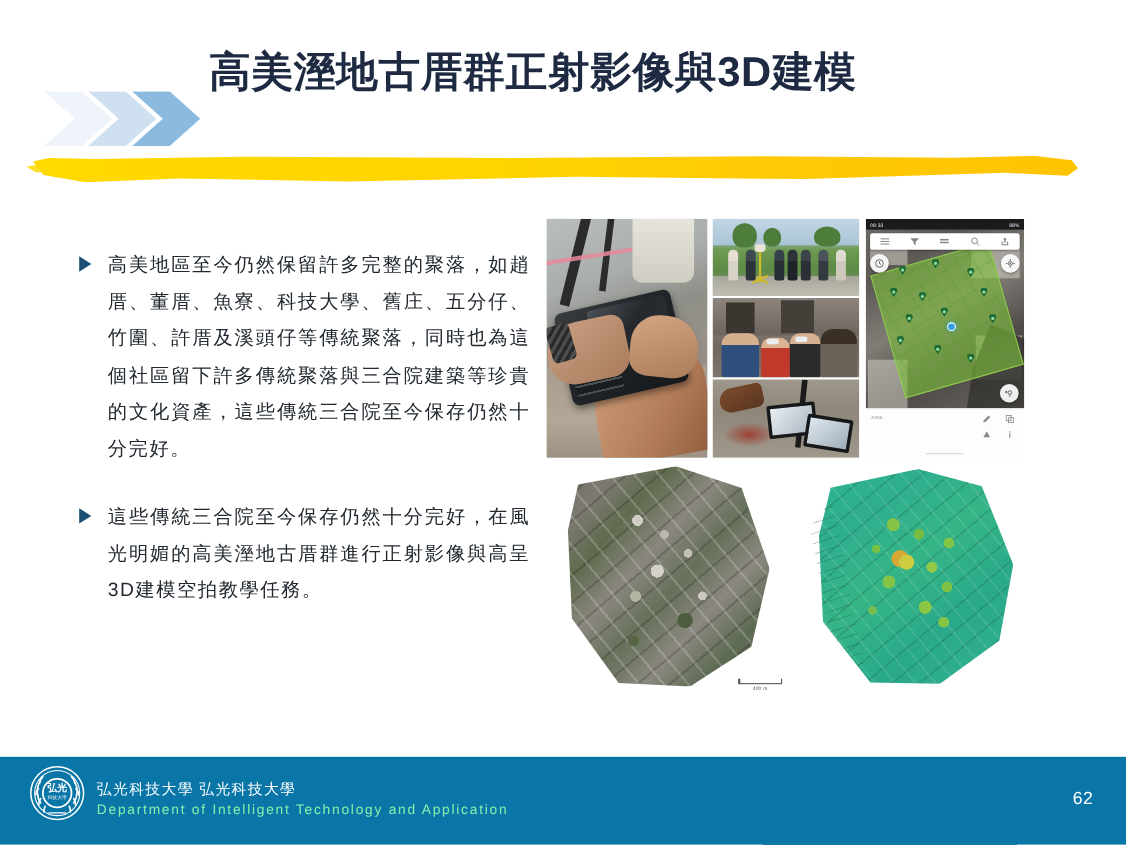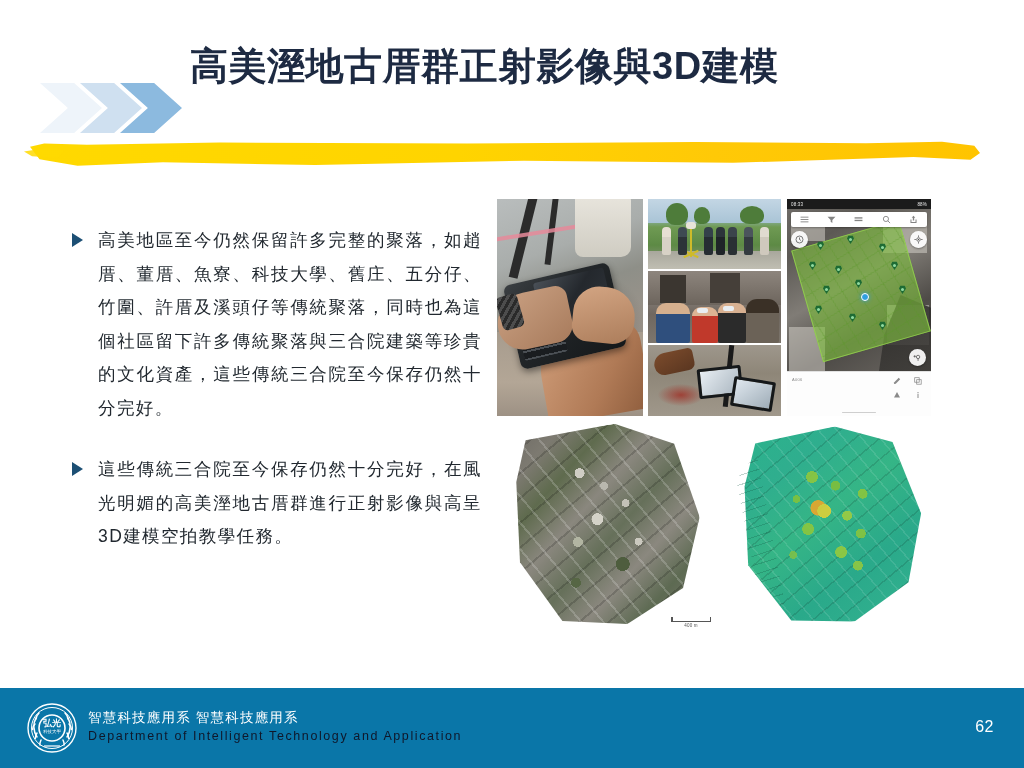--- a/index.html
+++ b/index.html
@@ -219,25 +219,25 @@
       radial-gradient(circle 5px at 62% 72%, #8fc742 96%, transparent);
     clip-path:polygon(16% 3%, 60% 0%, 90% 12%, 100% 50%, 88% 84%, 56% 100%, 22% 95%, 3% 64%, 7% 24%);
     opacity:.92; }
   .mesh-edge { position:absolute; left:14px; top:6px; width:184px; height:196px; transform:rotate(-8deg);
     background:repeating-linear-gradient(170deg, rgba(20,90,70,.35) 0 1px, transparent 1px 9px);
     clip-path:polygon(3% 20%, 16% 8%, 20% 90%, 6% 70%);
     opacity:.8; }
 
   
   .footer { position:absolute; left:0; bottom:0; width:1024px; height:80px; background:#0a76a8; }
-  .seal { position:absolute; left:26px; top:14px; width:52px; height:52px; }
+  .seal { position:absolute; left:26px; top:7px; width:52px; height:52px; }
   .seal svg { display:block; }
   .foot-text { position:absolute; left:88px; top:20px; }
   .foot-cn { font-size:13.5px; color:#ffffff; letter-spacing:1.2px; line-height:19px; }
-  .foot-en { font-size:12.5px; color:#0f172a; letter-spacing:1.6px; line-height:18px; }
+  .foot-en { font-size:12.5px; color:#86efac; letter-spacing:1.6px; line-height:18px; }
   .page-num { position:absolute; right:30px; top:30px; font-size:16px; color:#ffffff; letter-spacing:.5px; }
 </style>
 </head>
 <body>
 
 <div class="chevrons">
   <div class="chev chev-1"></div>
   <div class="chev chev-2"></div>
   <div class="chev chev-3"></div>
 </div>
@@ -449,17 +449,17 @@
           <path d="M41 31c1.4 1.8 1.8 3.6 1.6 5.4"></path>
         <path d="M15 38c-1 2-1.2 3.6-1 5"></path>
           <path d="M37 38c1 2 1.2 3.6 1 5"></path>
       </g>
       <text x="26" y="24" font-family="'Liberation Sans',sans-serif" font-size="9" fill="#ffffff" text-anchor="middle" font-weight="bold">弘光</text>
       <text x="26" y="31" font-family="'Liberation Sans',sans-serif" font-size="4.4" fill="#ffffff" text-anchor="middle">科技大學</text>
       <path d="M18 44h16" stroke="#ffffff" stroke-width="1.2"></path>
     </svg>
   </div>
   <div class="foot-text">
-    <div class="foot-cn">智慧科技應用系 智慧科技應用系</div>
+    <div class="foot-cn">弘光科技大學 弘光科技大學</div>
     <div class="foot-en">Department of Intelligent Technology and Application</div>
   </div>
   <div class="page-num">62</div>
 </div>
 
 </body></html>

